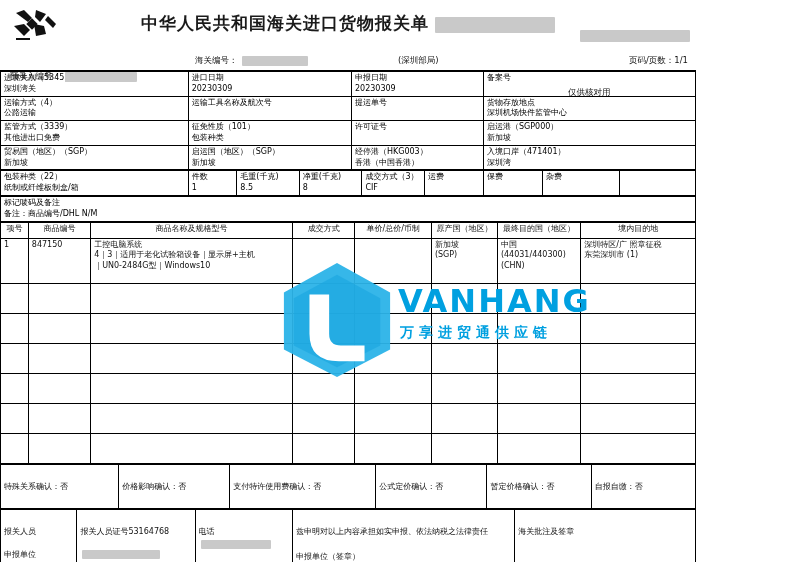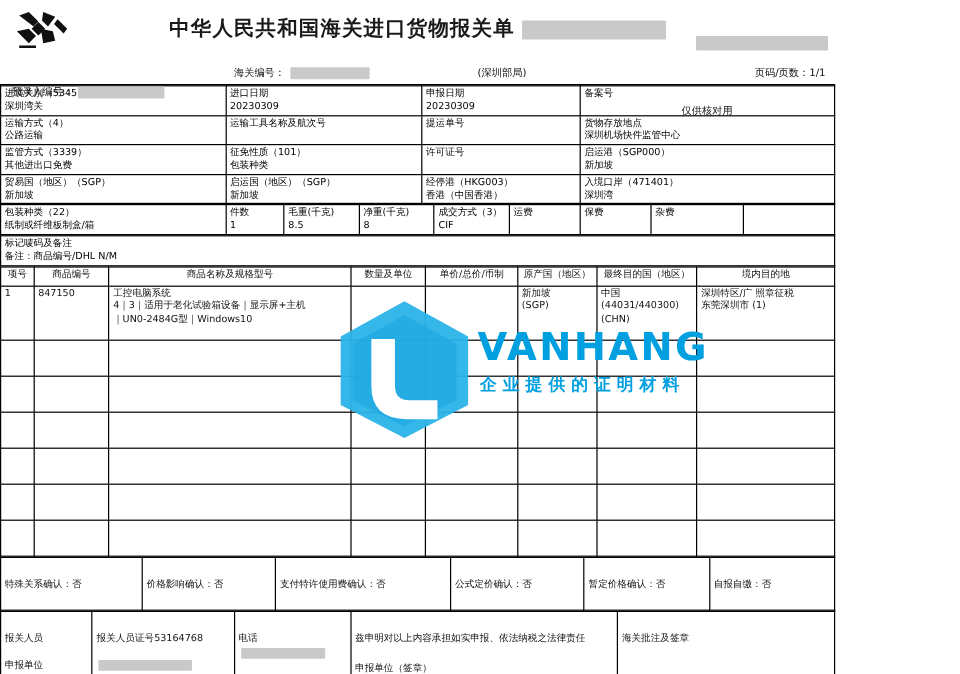--- a/index.html
+++ b/index.html
@@ -144,21 +144,21 @@
     position: absolute;
     left: 0;
     top: 0;
     width: 800px;
     height: 562px;
     pointer-events: none;
   }
   .wm-inner {
     position: absolute;
     left: 278px;
-    top: 248px;
+    top: 260px;
     width: 360px;
     height: 100px;
   }
   .wm-hex {
     position: absolute;
     left: 0px;
     top: 0px;
     width: 118px;
     height: 120px;
   }
@@ -370,21 +370,21 @@
       <col style="width:11%">
       <col style="width:9.5%">
       <col style="width:12%">
       <col style="width:16.5%">
     </colgroup>
     <tbody>
         <tr>
       <th>项号</th>
       <th>商品编号</th>
       <th>商品名称及规格型号</th>
-      <th>数量及单位</th>
+      <th>成交方式</th>
       <th>单价/总价/币制</th>
       <th>原产国（地区）</th>
       <th>最终目的国（地区）</th>
       <th>境内目的地</th>
     </tr>
     <tr class="row-tall">
       <td class="ctr">1</td>
       <td>847150</td>
       <td style="white-space:pre-line">工控电脑系统
 4｜3｜适用于老化试验箱设备｜显示屏+主机
@@ -516,17 +516,17 @@
     </table>
 
   <div class="watermark">
     <div class="wm-inner">
       <svg class="wm-hex" viewBox="0 0 120 120">
         <polygon points="60,2 114,32 114,90 60,118 6,90 6,32" fill="#2bb3e8" opacity="0.95"></polygon>
         <polygon points="60,14 104,38 104,86 60,108 16,86 16,38" fill="#19a5e0" opacity="0.6"></polygon>
         <path d="M32 34 L52 34 L52 74 Q52 86 64 86 L88 86 L88 102 L62 102 Q32 102 32 74 Z" fill="#ffffff"></path>
       </svg>
       <div class="wm-text">VANHANG</div>
-      <div class="wm-sub">企业提供的证明材料</div>
+      <div class="wm-sub">万享进贸通供应链</div>
     </div>
   </div>
 
 </div>
 
 </body></html>

